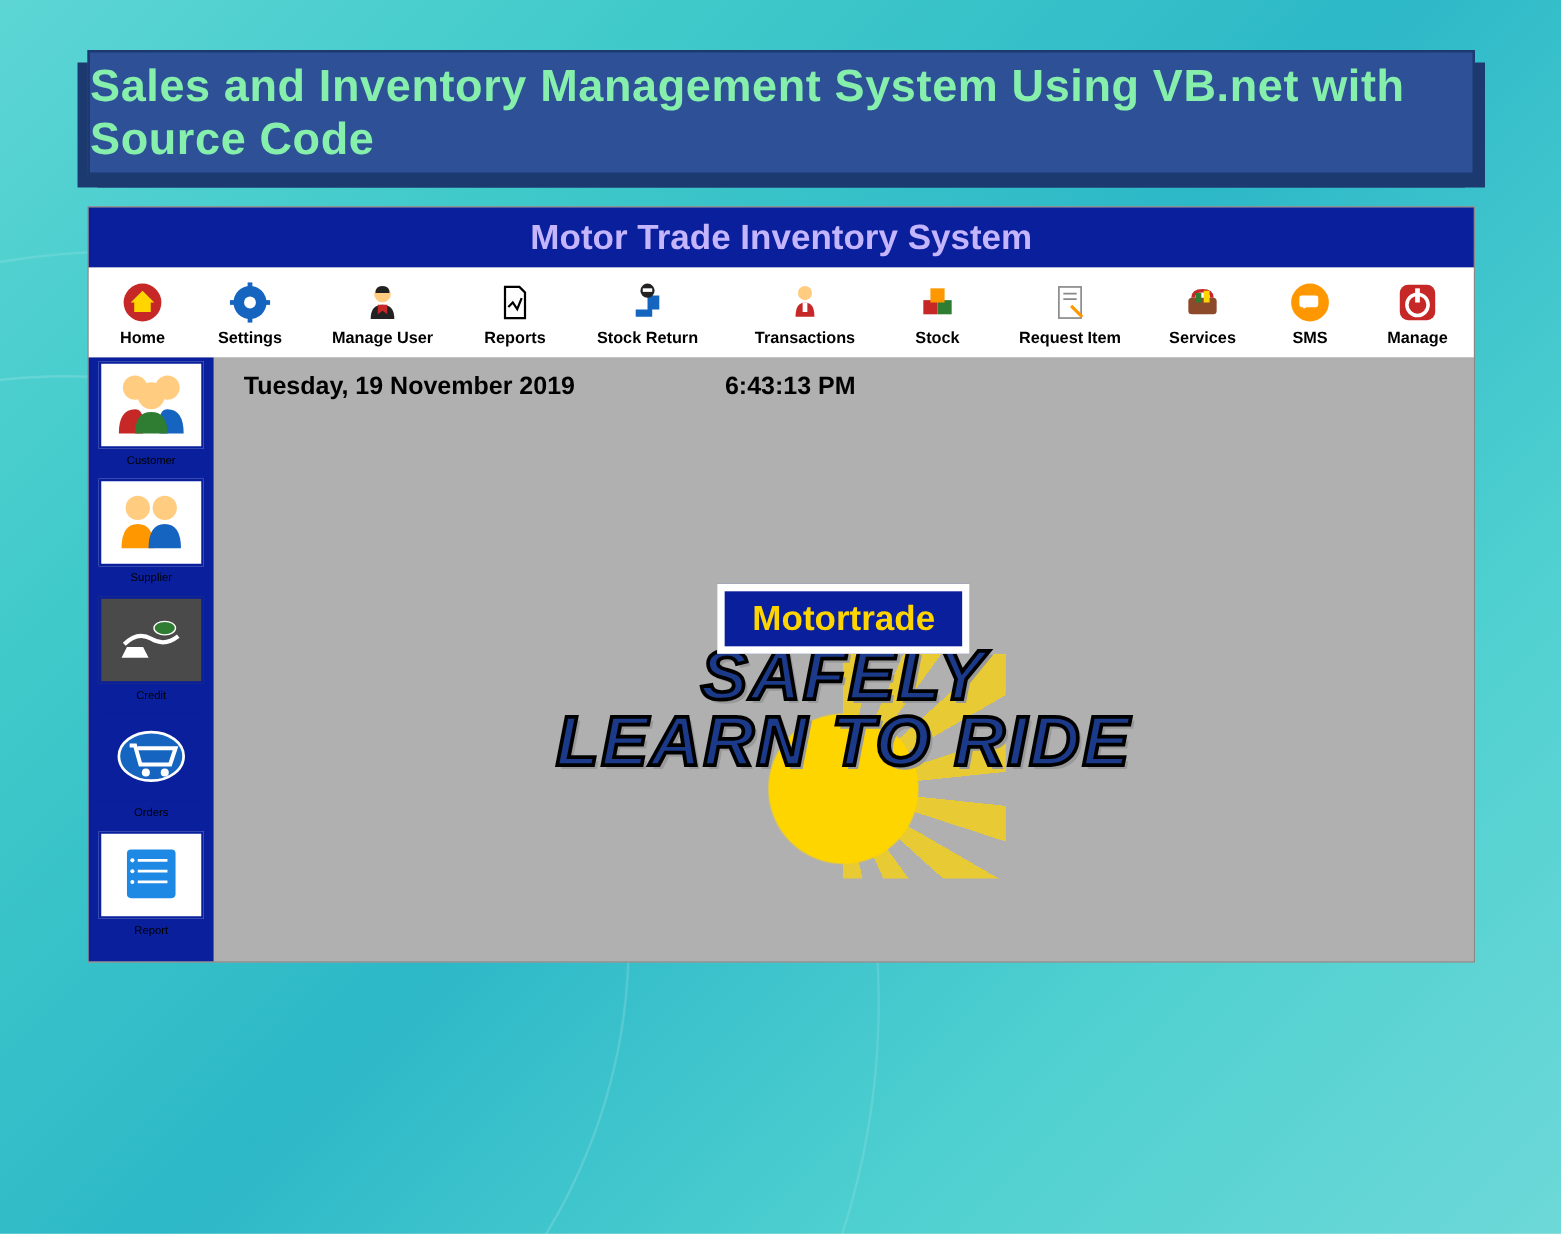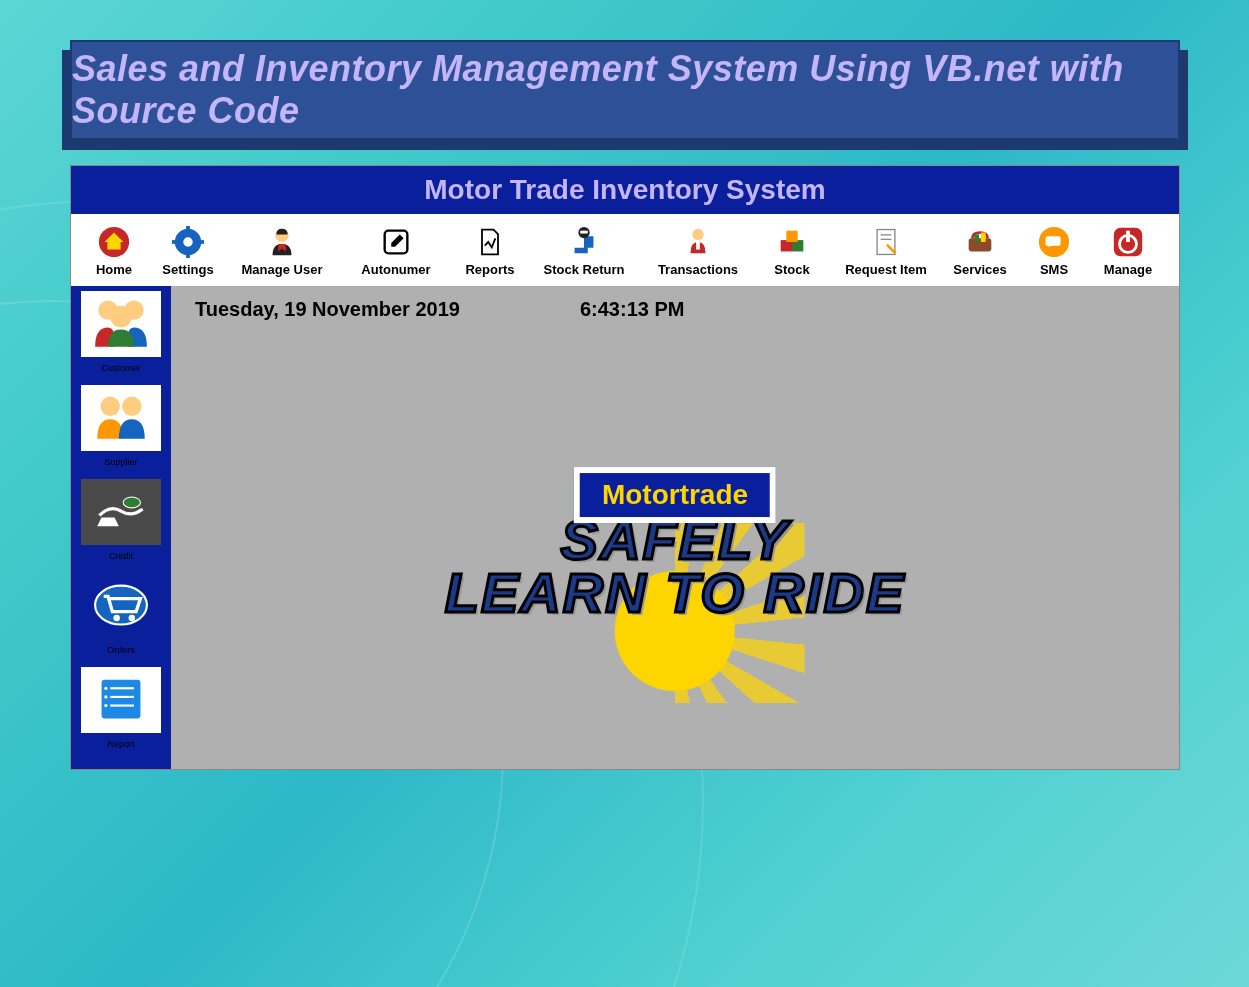--- a/index.html
+++ b/index.html
@@ -44,24 +44,23 @@
   width: 1110px;
   height: 100px;
   background: #2d5096;
   border: 2px solid #1c3a70;
   box-shadow: -8px 10px 0 0 #1c3a70, 8px 10px 0 0 #1c3a70;
   display: flex;
   align-items: center;
   justify-content: center;
 }
 .banner3d-text {
-  color: #c4b5fd;
+  color: #86efac;
   font-size: 36px;
   font-weight: 900;
-  font-style: italic;
   letter-spacing: 0.5px;
 }
 
 .app-window {
   position: absolute;
   left: 70px;
   top: 165px;
   width: 1110px;
   height: 605px;
   background: #b0b0b0;
@@ -78,21 +77,21 @@
   align-items: center;
   justify-content: center;
 }
 
 .toolbar {
   height: 72px;
   background: #ffffff;
   display: flex;
   align-items: center;
   padding: 0 8px;
-  gap: 4px;
+  gap: 16px;
 }
 .tool-btn {
   display: flex;
   flex-direction: column;
   align-items: center;
   justify-content: center;
   padding: 2px 8px;
   cursor: pointer;
   min-width: 70px;
 }
@@ -266,29 +265,20 @@
         <svg viewBox="0 0 36 36" width="34" height="34">
             <circle cx="18" cy="11" r="7" fill="#ffcc80"></circle>
             <path d="M18 4 Q12 4 12 10 L24 10 Q24 4 18 4" fill="#222"></path>
             <path d="M8 32 Q8 20 18 20 Q28 20 28 32 Z" fill="#222"></path>
             <path d="M14 20 L22 20 L22 28 L18 25 L14 28 Z" fill="#c62828"></path>
           </svg>
       </span>
       <span class="tool-label">Manage User</span>
     </div>
 
-    <div class="tool-btn wide">
-      <span class="tool-icon">
-        <svg viewBox="0 0 36 36" width="34" height="34">
-            <rect x="6" y="6" width="24" height="24" rx="4" fill="none" stroke="#000" stroke-width="2.5"></rect>
-            <path d="M13 23 L13 19 L22 10 L26 14 L17 23 Z" fill="#000"></path>
-          </svg>
-      </span>
-      <span class="tool-label">Autonumer</span>
-    </div>
 
     <div class="tool-btn">
       <span class="tool-icon">
         <svg viewBox="0 0 36 36" width="32" height="32">
             <path d="M9 4 L22 4 L27 9 L27 32 L9 32 Z" fill="#fff" stroke="#000" stroke-width="2"></path>
             <polyline points="12,22 16,18 20,24 24,14" fill="none" stroke="#000" stroke-width="2"></polyline>
           </svg>
       </span>
       <span class="tool-label">Reports</span>
     </div>

